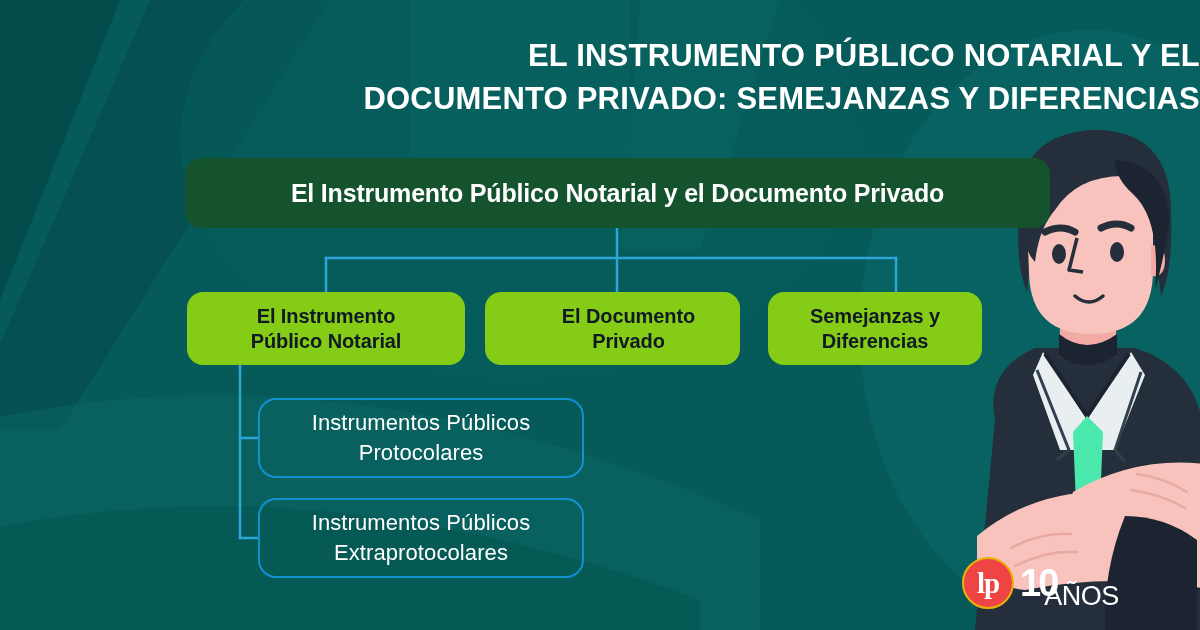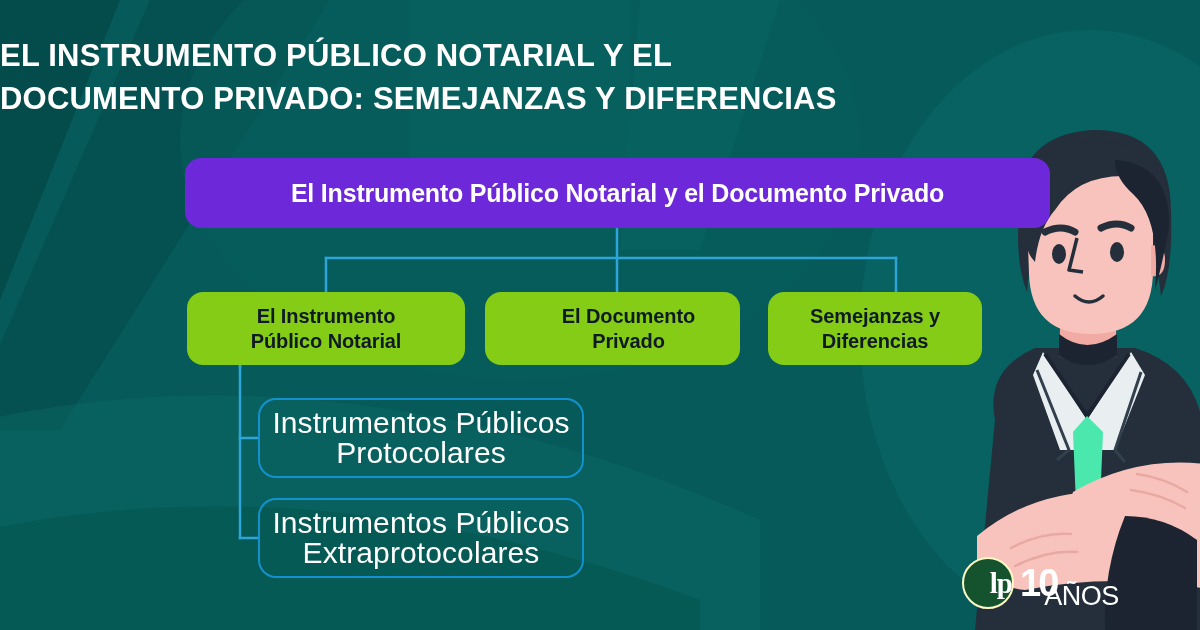--- a/index.html
+++ b/index.html
@@ -11,37 +11,37 @@
     overflow:hidden;
   }
 
   
   #bg { position:absolute; inset:0; width:1200px; height:630px; }
 
   
   .title {
     position:absolute;
     left:0; right:0; top:34px;
-    text-align:left;
+    text-align:right;
     color:#ffffff;
     font-size:31px;
     line-height:43px;
     font-weight:bold;
     letter-spacing:0.2px;
     z-index:5;
     font-family:"Liberation Sans", sans-serif;
   }
   .title .ln { display:block; }
 
   
   .root-box {
     position:absolute;
     left:185px; top:158px;
     width:865px; height:70px;
-    background:#6d28d9;
+    background:#14532d;
     border-radius:16px;
     display:flex; align-items:center; justify-content:center;
     z-index:6;
   }
   .root-box .txt {
     color:#ffffff;
     font-size:25px;
     font-weight:bold;
     letter-spacing:-0.2px;
     white-space:nowrap;
@@ -80,21 +80,21 @@
     height:80px;
     border:2px solid #1192CE;
     border-radius:18px;
     background:transparent;
     display:flex; align-items:center; justify-content:center;
     text-align:center;
     z-index:6;
   }
   .lvl3 .txt {
     color:#ffffff;
-    font-size:30px;
+    font-size:22px;
     line-height:30px;
     font-weight:400;
     letter-spacing:0.1px;
   }
   #b-proto  { top:398px; }
   #b-extra  { top:498px; }
 
   
   #person { position:absolute; right:0; top:120px; width:235px; height:510px; z-index:3; }
 
@@ -102,23 +102,23 @@
   .logo {
     position:absolute;
     left:962px; top:552px;
     width:230px; height:62px;
     z-index:8;
     display:flex; align-items:center;
   }
   .logo-mark {
     width:52px; height:52px;
     border-radius:50%;
-    background:#14532d;
-    border:2px solid #fef9c3;
-    display:flex; align-items:center; justify-content:flex-end;
+    background:#ef4444;
+    border:2px solid #eab308;
+    display:flex; align-items:center; justify-content:center;
     flex:0 0 auto;
   }
   .logo-mark .lp {
     color:#ffffff;
     font-family:"Liberation Serif", serif;
     font-weight:bold;
     font-size:29px;
     line-height:29px;
     letter-spacing:-1px;
   }

